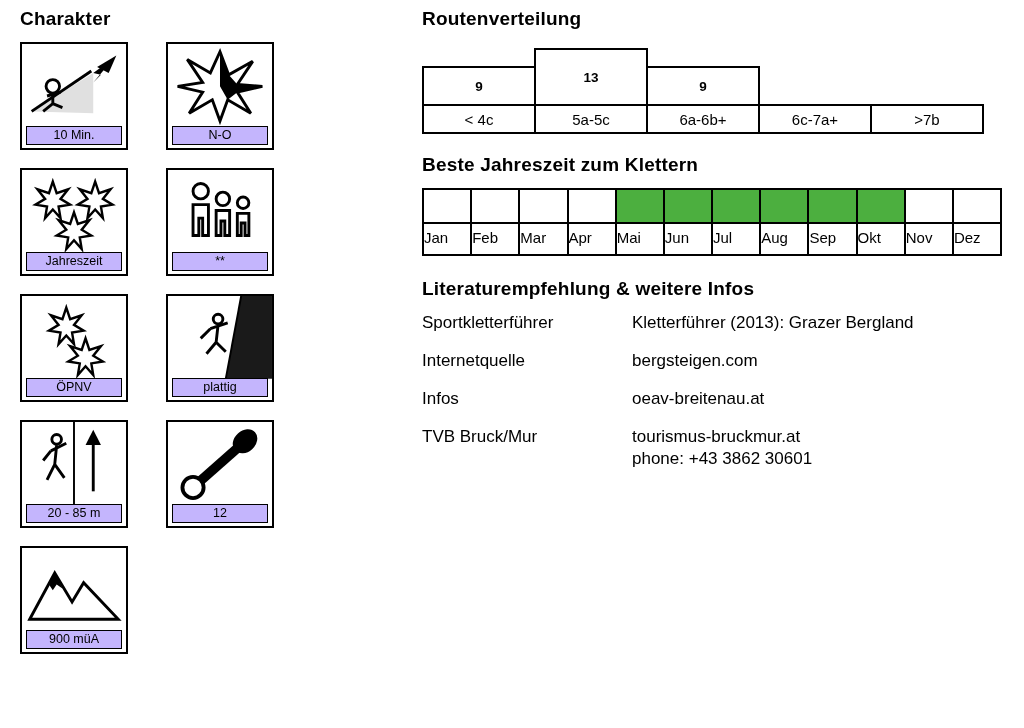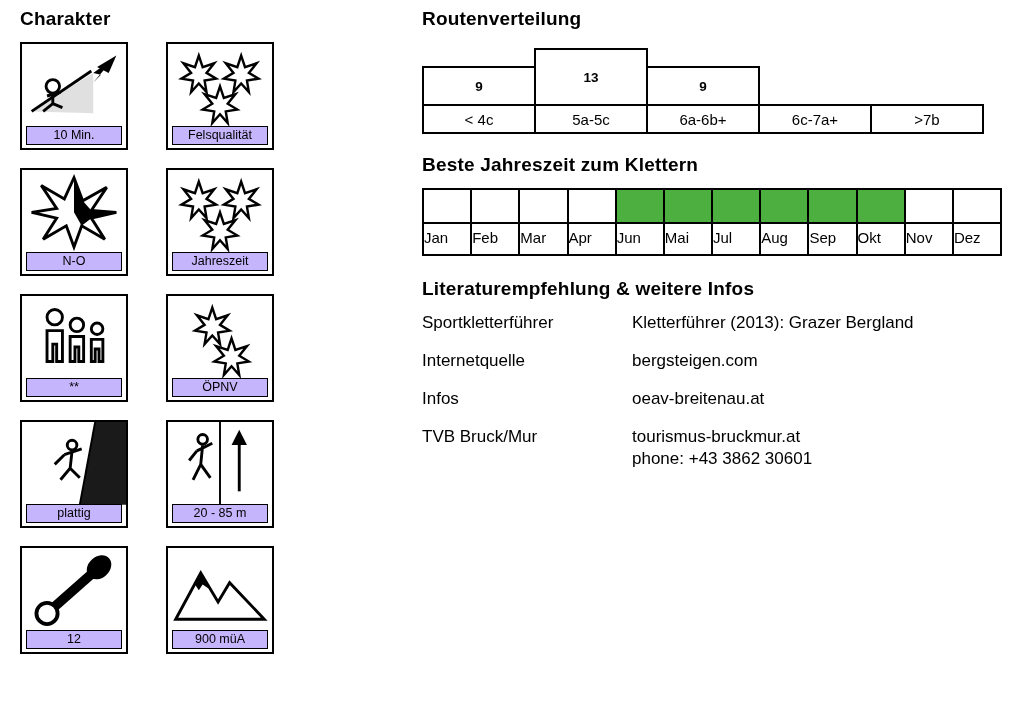--- a/index.html
+++ b/index.html
@@ -188,30 +188,20 @@
           <path d="M10 70 L74 30 L74 72 Z" fill="#000" opacity="0.12"></path>
           <polygon points="96,14 74,30 82,32 74,40 96,14" fill="#000"></polygon>
           <path d="M78 24 L98 12 L90 30 Z" fill="#000"></path>
           <circle cx="32" cy="44" r="7" fill="none" stroke="#000" stroke-width="3"></circle>
           <path d="M32 51 L32 62 M32 62 L22 70 M32 62 L42 66 M26 54 L40 50" stroke="#000" stroke-width="3" fill="none"></path>
           <path d="M6 74 L100 74" stroke="#000" stroke-width="0" fill="none"></path>
         </svg>
         <div class="icon-label">10 Min.</div>
       </div>
 
-      <div class="icon-card">
-        <svg class="icon-art" viewBox="0 0 108 86">
-          <g fill="none" stroke="#000" stroke-width="2.5">
-            <polygon points="32,12 36,24 48,20 40,30 50,36 38,38 40,50 32,41 24,50 26,38 14,36 24,30 16,20 28,24"></polygon>
-            <polygon points="76,12 80,24 92,20 84,30 94,36 82,38 84,50 76,41 68,50 70,38 58,36 68,30 60,20 72,24"></polygon>
-            <polygon points="54,44 58,56 70,52 62,62 72,68 60,70 62,82 54,73 46,82 48,70 36,68 46,62 38,52 50,56"></polygon>
-          </g>
-        </svg>
-        <div class="icon-label">Felsqualität</div>
-      </div>
 
       <div class="icon-card">
         <svg class="icon-art" viewBox="0 0 108 86">
           <polygon points="54,8 63,32 88,18 72,42 98,44 72,50 86,72 62,58 54,80 46,58 22,72 36,50 10,44 36,40 20,16 44,30" fill="#ffffff" stroke="#000" stroke-width="3"></polygon>
           <polygon points="54,8 63,32 72,42 98,44 72,50 62,58 54,44" fill="#000"></polygon>
         </svg>
         <div class="icon-label">N-O</div>
       </div>
 
       <div class="icon-card">
@@ -343,25 +333,25 @@
       <div class="season-cell">
         <div class="season-swatch"></div>
         <div class="season-name">Mar</div>
       </div>
       <div class="season-cell">
         <div class="season-swatch"></div>
         <div class="season-name">Apr</div>
       </div>
       <div class="season-cell">
         <div class="season-swatch on"></div>
+        <div class="season-name">Mai</div>
+      </div>
+      <div class="season-cell">
+        <div class="season-swatch on"></div>
         <div class="season-name">Jun</div>
-      </div>
-      <div class="season-cell">
-        <div class="season-swatch on"></div>
-        <div class="season-name">Mai</div>
       </div>
       <div class="season-cell">
         <div class="season-swatch on"></div>
         <div class="season-name">Jul</div>
       </div>
       <div class="season-cell">
         <div class="season-swatch on"></div>
         <div class="season-name">Aug</div>
       </div>
       <div class="season-cell">

